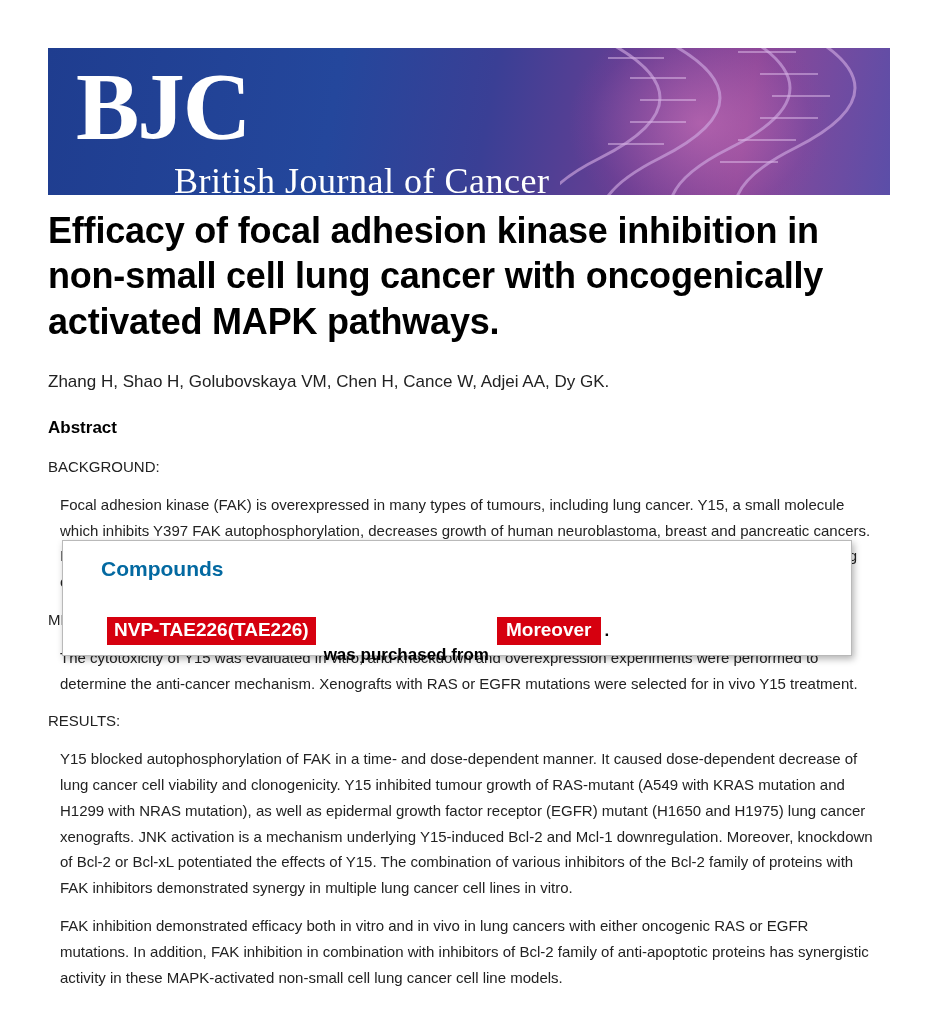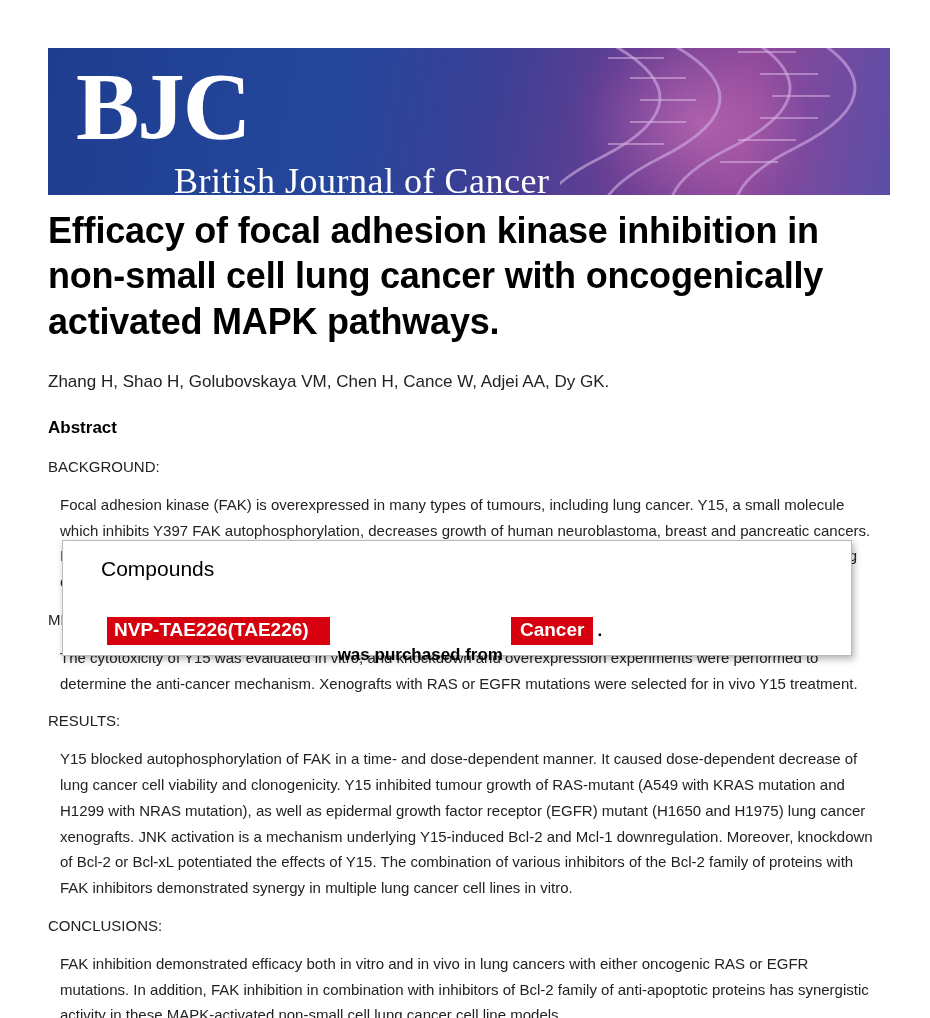--- a/index.html
+++ b/index.html
@@ -118,39 +118,39 @@
     background: #ffffff;
     border: 1px solid #b9b9b9;
     box-shadow: 2px 3px 7px rgba(0,0,0,0.30);
     box-sizing: border-box;
   }
   .callout-title {
     position: absolute;
     left: 38px;
     top: 16px;
     font-size: 21px;
-    font-weight: normal;
-    color: #000000;
+    font-weight: bold;
+    color: #0369a1;
   }
   .callout-line {
     position: absolute;
     left: 44px;
     top: 56px;
     display: flex;
     align-items: center;
     font-size: 17px;
     font-weight: bold;
     color: #000000;
   }
   .chip-red {
     background: #d6000f;
     color: #ffffff;
     font-weight: bold;
     font-size: 19px;
-    padding: 3px 21px 4px 7px;
+    padding: 3px 7px 4px 7px;
     line-height: 1.1;
     display: inline-block;
   }
   .callout-line .mid {
     padding: 0 8px;
     margin-top: 48px;
   }
   .chip-vendor {
     background: #d6000f;
     color: #ffffff;
@@ -200,28 +200,27 @@
     <h1 class="title">Efficacy of focal adhesion kinase inhibition in non-small cell lung cancer with oncogenically activated MAPK pathways.</h1>
     <div class="authors">Zhang H, Shao H, Golubovskaya VM, Chen H, Cance W, Adjei AA, Dy GK.</div>
     <h2 class="section-heading">Abstract</h2>
     <div class="abstract-body">
       <span class="label">BACKGROUND:</span>
       <p>Focal adhesion kinase (FAK) is overexpressed in many types of tumours, including lung cancer. Y15, a small molecule which inhibits Y397 FAK autophosphorylation, decreases growth of human neuroblastoma, breast and pancreatic cancers. In this study, we investigated the in vitro and in vivo effects of Y15, and the underlying mechanism on non-small cell lung cancer cells.</p>
       <span class="label">METHODS:</span>
       <p>The cytotoxicity of Y15 was evaluated in vitro, and knockdown and overexpression experiments were performed to determine the anti-cancer mechanism. Xenografts with RAS or EGFR mutations were selected for in vivo Y15 treatment.</p>
       <span class="label">RESULTS:</span>
       <p>Y15 blocked autophosphorylation of FAK in a time- and dose-dependent manner. It caused dose-dependent decrease of lung cancer cell viability and clonogenicity. Y15 inhibited tumour growth of RAS-mutant (A549 with KRAS mutation and H1299 with NRAS mutation), as well as epidermal growth factor receptor (EGFR) mutant (H1650 and H1975) lung cancer xenografts. JNK activation is a mechanism underlying Y15-induced Bcl-2 and Mcl-1 downregulation. Moreover, knockdown of Bcl-2 or Bcl-xL potentiated the effects of Y15. The combination of various inhibitors of the Bcl-2 family of proteins with FAK inhibitors demonstrated synergy in multiple lung cancer cell lines in vitro.</p>
-      <span class="label">CONCLUSIONS:</span>
       <p>FAK inhibition demonstrated efficacy both in vitro and in vivo in lung cancers with either oncogenic RAS or EGFR mutations. In addition, FAK inhibition in combination with inhibitors of Bcl-2 family of anti-apoptotic proteins has synergistic activity in these MAPK-activated non-small cell lung cancer cell line models.</p>
     </div>
   </div>
 
   <div class="callout">
     <div class="callout-title">Compounds</div>
     <div class="callout-line">
       <span class="chip-red">NVP-TAE226(TAE226)</span>
       <span class="mid">was purchased from</span>
-      <span class="chip-vendor">Cancer</span>
+      <span class="chip-vendor">Moreover</span>
       <span class="period">.</span>
     </div>
   </div>
 
 </div>
 
 </body></html>

